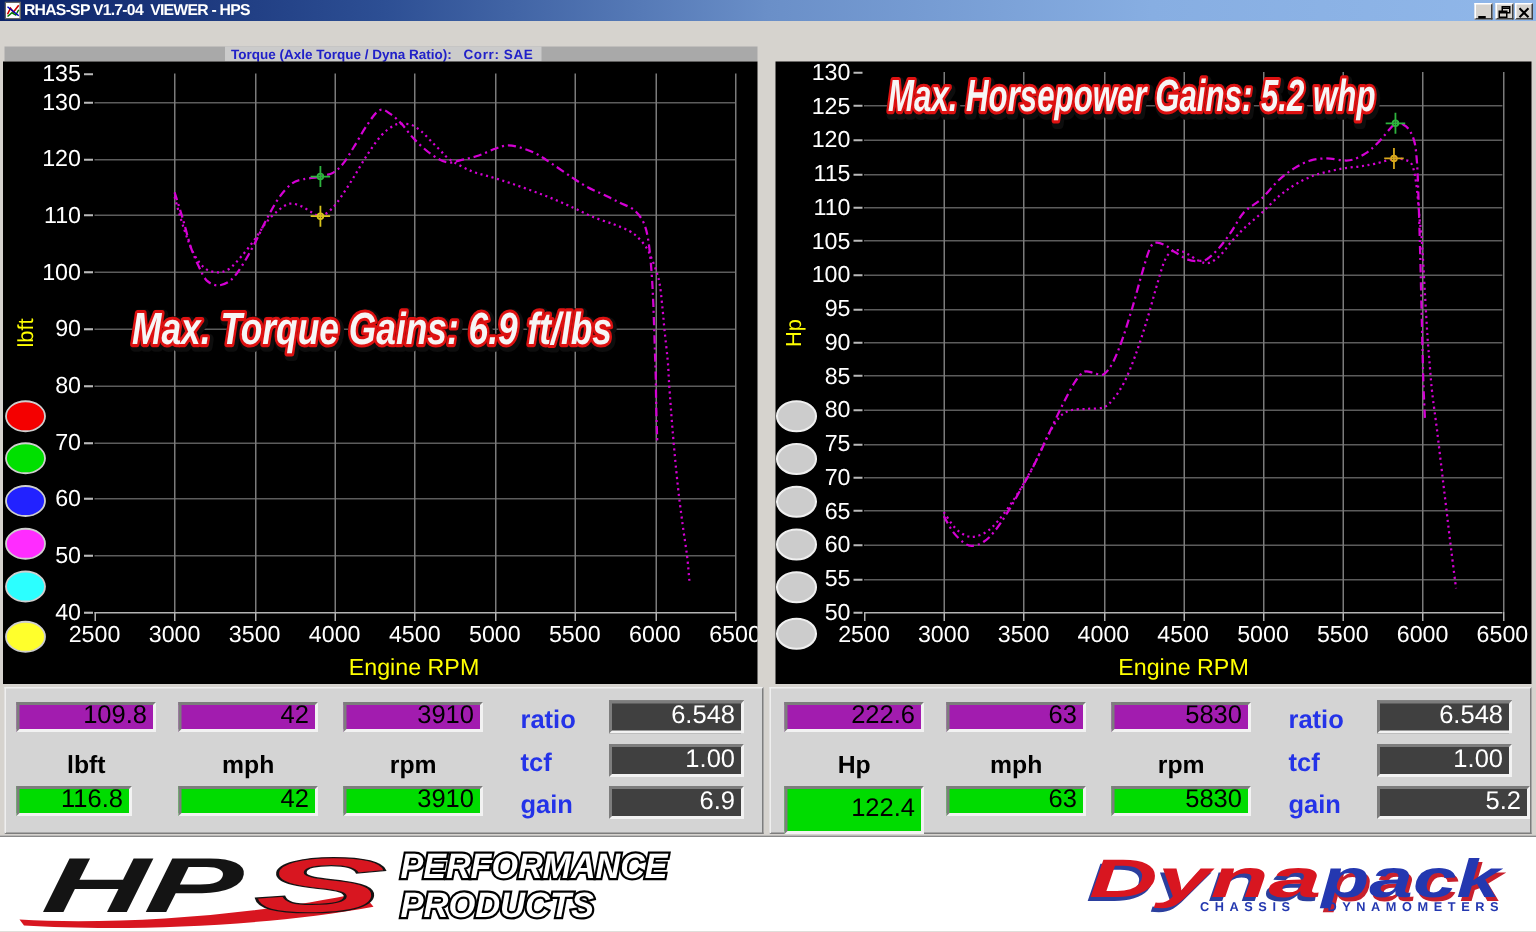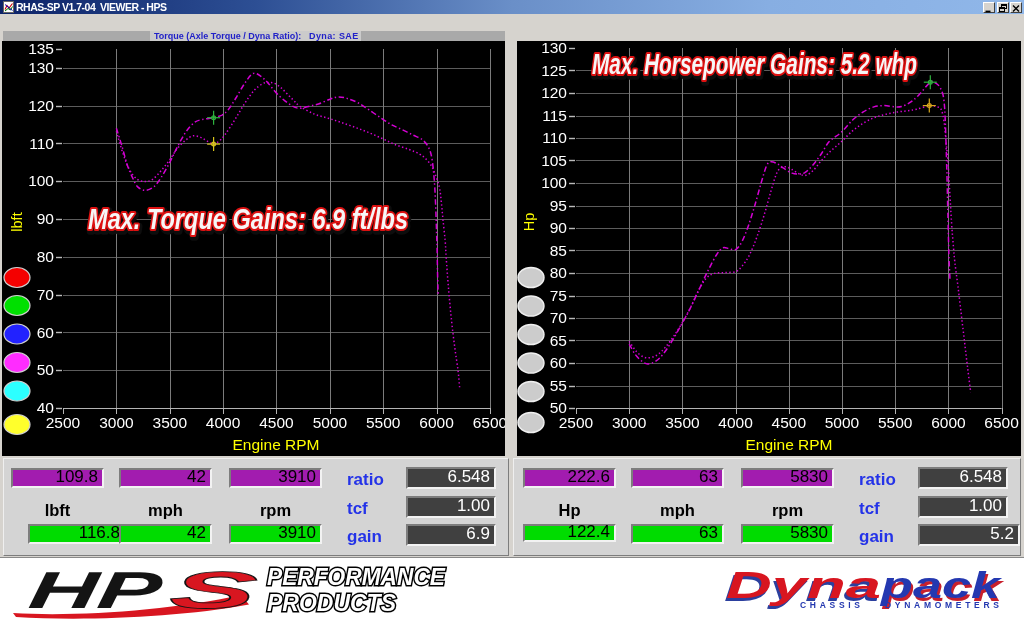--- a/index.html
+++ b/index.html
@@ -63,21 +63,21 @@
       </div>
 <div class="wbtn" style="left:1010px">
         <svg width="10" height="9">
           <path d="M2 1.5 L8 7.5 M8 1.5 L2 7.5" stroke="#000" stroke-width="1.4"></path>
         </svg>
       </div>
 </div>
 <div class="abs" id="hdrL">
       <div id="hdrLbox"></div>
   <span class="hdrtext" style="left:151px">Torque (Axle Torque / Dyna Ratio):</span>
-  <span class="hdrtext" style="left:306px;letter-spacing:0.4px">Dyna: SAE</span>
+  <span class="hdrtext" style="left:306px;letter-spacing:0.4px">Corr: SAE</span>
     </div>
 <div class="abs" id="chartL">
 <svg width="503" height="415" viewBox="0 0 503 415">
         <g transform="translate(-2,-41)">
 <line x1="63" y1="370.5" x2="490" y2="370.5" stroke="#5c5c5c" stroke-width="1"></line>
 <line x1="63" y1="332.5" x2="490" y2="332.5" stroke="#5c5c5c" stroke-width="1"></line>
 <line x1="63" y1="295.5" x2="490" y2="295.5" stroke="#5c5c5c" stroke-width="1"></line>
 <line x1="63" y1="257.5" x2="490" y2="257.5" stroke="#5c5c5c" stroke-width="1"></line>
 <line x1="63" y1="219.5" x2="490" y2="219.5" stroke="#5c5c5c" stroke-width="1"></line>
 <line x1="63" y1="181.5" x2="490" y2="181.5" stroke="#5c5c5c" stroke-width="1"></line>
@@ -266,21 +266,21 @@
 <div class="panel" style="left:513px;width:508px"></div>
 <div class="box yellow" style="left:11px;top:468px;width:93px;height:20px">
       <span>109.8</span>
     </div>
 <div class="box yellow" style="left:119px;top:468px;width:93px;height:20px">
       <span>42</span>
     </div>
 <div class="box yellow" style="left:229px;top:468px;width:93px;height:20px">
       <span>3910</span>
     </div>
-<div class="box green" style="left:28px;top:524px;width:98px;height:20px">
+<div class="box green" style="left:11px;top:524px;width:77px;height:20px">
       <span>116.8</span>
     </div>
 <div class="box green" style="left:119px;top:524px;width:93px;height:20px">
       <span>42</span>
     </div>
 <div class="box green" style="left:229px;top:524px;width:93px;height:20px">
       <span>3910</span>
     </div>
 <div class="blab" style="left:11px;top:501px;width:93px">lbft</div>
 <div class="blab" style="left:119px;top:501px;width:93px">mph</div>
@@ -299,21 +299,21 @@
     </div>
 <div class="box yellow" style="left:523px;top:468px;width:93px;height:20px">
       <span>222.6</span>
     </div>
 <div class="box yellow" style="left:631px;top:468px;width:93px;height:20px">
       <span>63</span>
     </div>
 <div class="box yellow" style="left:741px;top:468px;width:93px;height:20px">
       <span>5830</span>
     </div>
-<div class="box green" style="left:523px;top:524px;width:93px;height:18px">
+<div class="box green" style="left:523px;top:524px;width:93px;height:32px">
       <span>122.4</span>
     </div>
 <div class="box green" style="left:631px;top:524px;width:93px;height:20px">
       <span>63</span>
     </div>
 <div class="box green" style="left:741px;top:524px;width:93px;height:20px">
       <span>5830</span>
     </div>
 <div class="blab" style="left:523px;top:501px;width:93px">Hp</div>
 <div class="blab" style="left:631px;top:501px;width:93px">mph</div>

